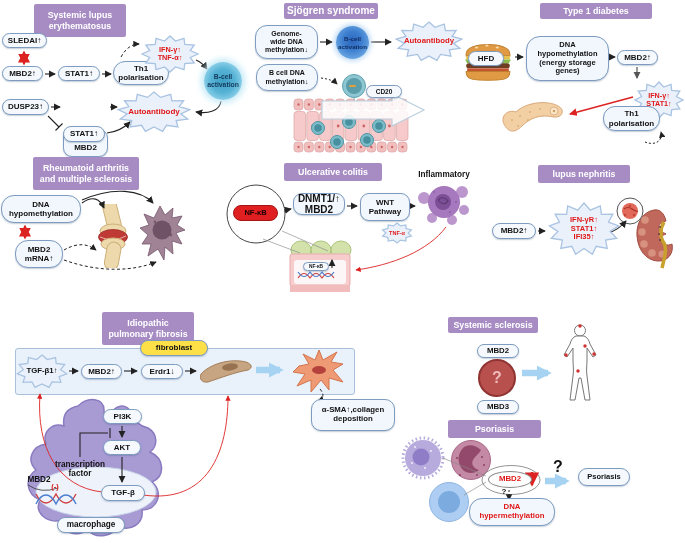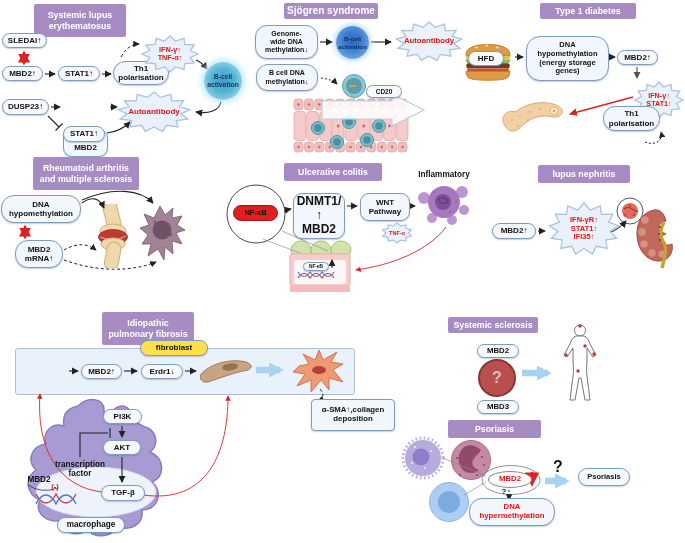--- a/index.html
+++ b/index.html
@@ -392,21 +392,21 @@
 methylation↓</div>
   <div class="node bcell-blue" style="left:336px;top:26px;width:33px;height:33px;font-size:6.2px;white-space:pre-line;">B-cell
 activation</div>
   <div class="node starburst" style="left:395px;top:21px;width:68px;height:41px;font-size:7.8px;"><svg width="68" height="41" class="star-bg">
         <polygon points="34.0,1.0 39.9,6.3 49.3,3.2 50.4,9.6 61.2,9.4 57.1,15.3 66.8,18.1 58.6,22.3 64.9,27.4 54.4,28.8 55.9,35.1 45.5,33.4 41.9,39.4 34.0,35.1 26.1,39.4 22.5,33.4 12.1,35.1 13.6,28.8 3.1,27.4 9.4,22.3 1.2,18.1 10.9,15.3 6.8,9.4 17.6,9.6 18.7,3.2 28.1,6.3"></polygon>
       </svg><span class="lbl">Autoantibody</span></div>
   <div class="node box" style="left:256px;top:64px;width:62px;height:27px;font-size:7px;border-radius:12px;">B cell DNA
 methylation↓</div>
   <div class="node pill" style="left:366px;top:85px;width:36px;height:13px;font-size:6.5px;">CD20</div>
 
-  <div class="node hdr" style="left:540px;top:3px;width:96px;height:16px;font-size:8.8px;">Type 1 diabetes</div>
+  <div class="node hdr" style="left:540px;top:3px;width:112px;height:16px;font-size:8.8px;">Type 1 diabetes</div>
   <div class="node pill" style="left:468px;top:51px;width:36px;height:15px;font-size:8px;">HFD</div>
   <div class="node box" style="left:526px;top:36px;width:83px;height:45px;font-size:7.5px;border-radius:14px;">DNA
 hypomethylation
 (energy storage
 genes)</div>
   <div class="node pill" style="left:617px;top:50px;width:41px;height:15px;font-size:8px;">MBD2↑</div>
   <div class="node starburst" style="left:634px;top:81px;width:50px;height:38px;font-size:7.2px;"><svg width="50" height="38" class="star-bg">
         <polygon points="25.0,1.0 29.7,6.0 37.0,3.4 37.7,9.5 45.8,10.0 42.4,15.5 49.0,19.0 42.4,22.5 45.8,28.0 37.7,28.5 37.0,34.6 29.7,32.0 25.0,37.0 20.3,32.0 13.0,34.6 12.3,28.5 4.2,28.0 7.6,22.5 1.0,19.0 7.6,15.5 4.2,10.0 12.3,9.5 13.0,3.4 20.3,6.0"></polygon>
       </svg><span class="lbl">IFN-γ↑
 STAT1↑</span></div>
@@ -415,44 +415,47 @@
 
   <div class="node hdr" style="left:33px;top:157px;width:106px;height:33px;font-size:8.8px;">Rheumatoid arthritis
 and multiple sclerosis</div>
   <div class="node box" style="left:1px;top:195px;width:80px;height:28px;font-size:8px;border-radius:13px;">DNA
 hypomethylation</div>
   <div class="node box" style="left:15px;top:240px;width:48px;height:28px;font-size:8px;border-radius:13px;">MBD2
 mRNA↑</div>
 
   <div class="node hdr" style="left:284px;top:163px;width:98px;height:18px;font-size:8.8px;">Ulcerative colitis</div>
   <div class="node redpill" style="left:233px;top:205px;width:45px;height:16px;font-size:7.5px;">NF-κB</div>
-  <div class="node box" style="left:293px;top:193px;width:52px;height:46px;font-size:12px;">DNMT1/↑
+  <div class="node box" style="left:293px;top:193px;width:52px;height:22px;font-size:10px;">DNMT1/↑
 MBD2</div>
   <div class="node box" style="left:360px;top:193px;width:50px;height:28px;font-size:8px;">WNT
 Pathway</div>
   <div class="node plain" style="left:412px;top:169px;width:64px;height:11px;font-size:8.2px;font-weight:700;">Inflammatory</div>
   <div class="node starburst" style="left:381px;top:222px;width:32px;height:22px;font-size:5.5px;"><svg width="32" height="22" class="star-bg">
         <polygon points="16.0,1.0 19.5,3.9 24.8,2.9 25.1,6.6 30.3,7.9 27.3,11.0 30.3,14.1 25.1,15.4 24.8,19.1 19.5,18.1 16.0,21.0 12.5,18.1 7.2,19.1 6.9,15.4 1.7,14.1 4.8,11.0 1.7,7.9 6.9,6.6 7.2,2.9 12.5,3.9"></polygon>
       </svg><span class="lbl">TNF-α</span></div>
   <div class="node pill" style="left:303px;top:262px;width:26px;height:9px;font-size:4.8px;border-width:.8px;">NF-κB</div>
 
   <div class="node hdr" style="left:538px;top:165px;width:92px;height:18px;font-size:8.8px;">lupus nephritis</div>
   <div class="node pill" style="left:492px;top:223px;width:44px;height:16px;font-size:8px;">MBD2↑</div>
   <div class="node starburst" style="left:548px;top:202px;width:72px;height:54px;font-size:7.5px;"><svg width="72" height="54" class="star-bg">
         <polygon points="36.0,1.0 42.3,8.1 52.3,4.0 53.4,12.4 64.8,12.2 60.5,20.1 70.7,23.9 62.1,29.4 68.7,36.2 57.6,38.1 59.2,46.5 48.2,44.3 44.4,52.2 36.0,46.5 27.6,52.2 23.8,44.3 12.8,46.5 14.4,38.1 3.3,36.2 9.9,29.4 1.3,23.9 11.5,20.1 7.2,12.2 18.6,12.4 19.7,4.0 29.7,8.1"></polygon>
       </svg><span class="lbl">IFN-γR↑
 STAT1↑
 IFI35↑</span></div>
 
   <div class="node hdr" style="left:102px;top:312px;width:92px;height:33px;font-size:8.8px;">Idiopathic
 pulmonary fibrosis</div>
   <div class="node pill" style="left:140px;top:340px;width:68px;height:16px;font-size:8px;background:#fde047;">fibroblast</div>
+  <div class="node starburst dark" style="left:16px;top:354px;width:52px;height:35px;font-size:7.8px;"><svg width="52" height="35" class="star-bg">
+        <polygon points="26.0,1.0 31.3,5.6 39.5,3.6 40.2,9.4 48.7,10.6 44.6,15.7 50.7,19.8 43.1,22.6 44.9,28.3 36.1,27.9 33.0,33.3 26.0,29.9 19.0,33.3 15.9,27.9 7.1,28.3 8.9,22.6 1.3,19.8 7.4,15.7 3.3,10.6 11.8,9.4 12.5,3.6 20.7,5.6"></polygon>
+      </svg><span class="lbl">TGF-β1↑</span></div>
   <div class="node pill" style="left:81px;top:364px;width:41px;height:15px;font-size:8px;">MBD2↑</div>
   <div class="node pill" style="left:141px;top:364px;width:42px;height:15px;font-size:8px;">Erdr1↓</div>
-  <div class="node box" style="left:311px;top:399px;width:84px;height:32px;font-size:7.8px;border-radius:4px;">α-SMA↑,collagen
+  <div class="node box" style="left:311px;top:399px;width:84px;height:32px;font-size:7.8px;border-radius:10px;">α-SMA↑,collagen
 deposition</div>
   <div class="node pill" style="left:103px;top:409px;width:39px;height:15px;font-size:8px;">PI3K</div>
   <div class="node pill" style="left:103px;top:440px;width:38px;height:15px;font-size:8px;">AKT</div>
   <div class="node plain" style="left:48px;top:458px;width:64px;height:22px;font-size:8.2px;font-weight:700;">transcription
 factor</div>
   <div class="node pill" style="left:101px;top:485px;width:44px;height:16px;font-size:8px;">TGF-β</div>
   <div class="node plain" style="left:20px;top:474px;width:38px;height:11px;font-size:8.2px;font-weight:700;">MBD2</div>
   <div class="node plain red" style="left:47px;top:483px;width:16px;height:9px;font-size:7.5px;font-weight:700;">(-)</div>
   <div class="node pill" style="left:57px;top:517px;width:68px;height:16px;font-size:8.2px;">macrophage</div>
 

